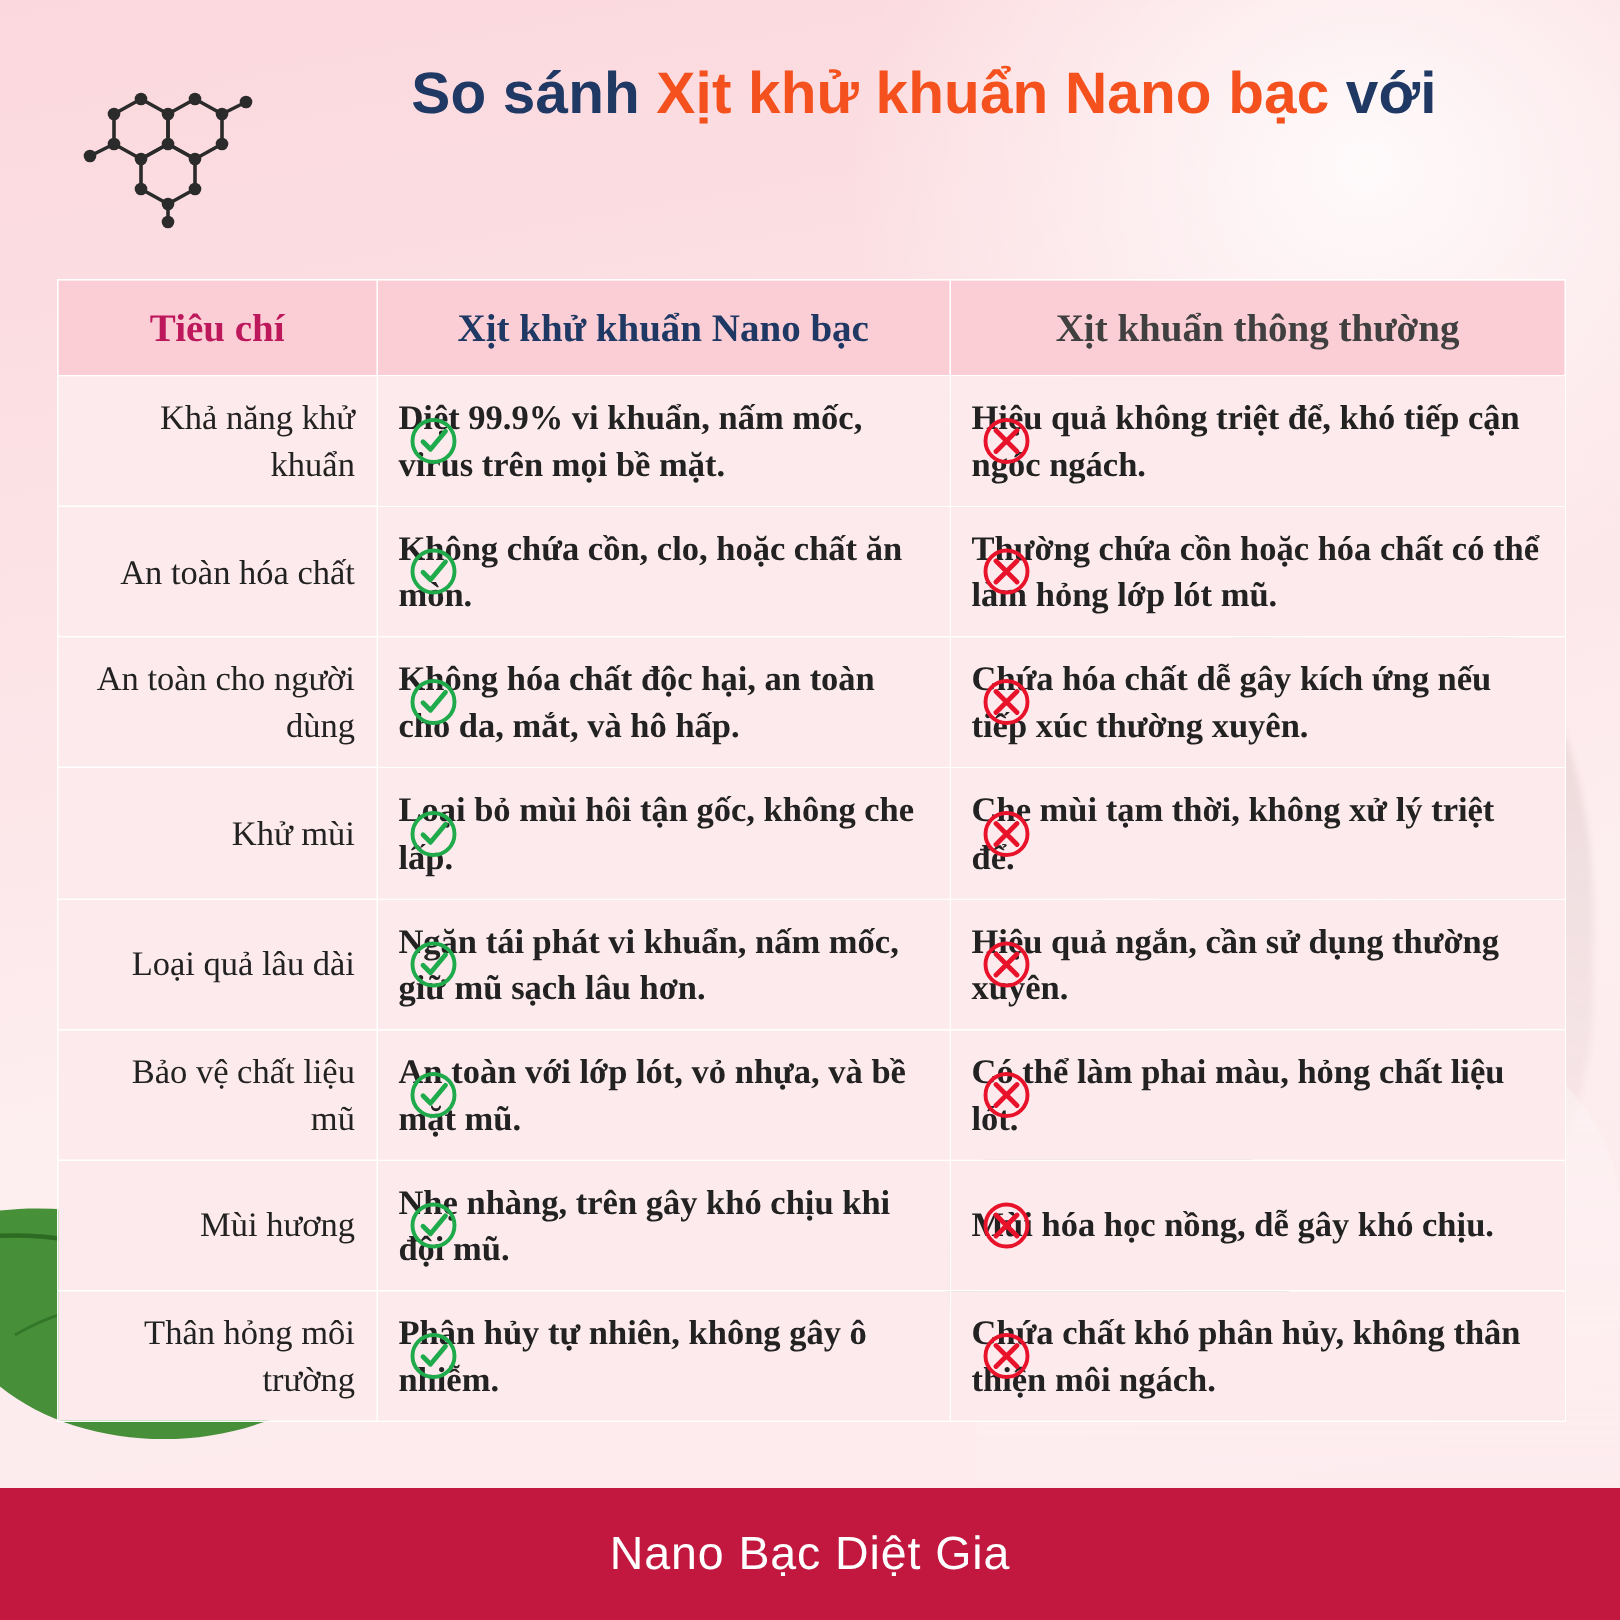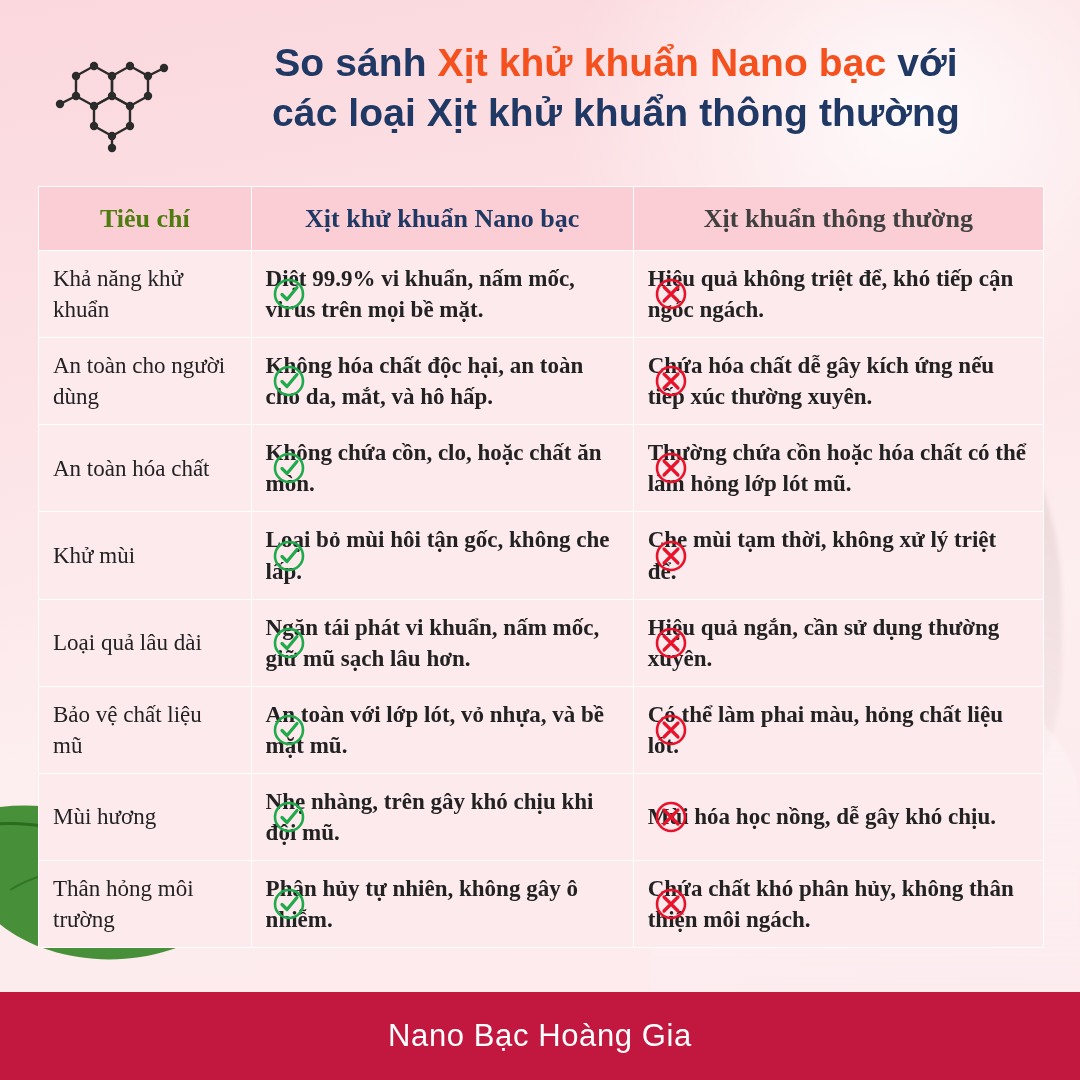--- a/index.html
+++ b/index.html
@@ -147,35 +147,36 @@
     vertical-align: middle;
   }
   table.cmp thead th {
     background: #fbcdd4;
     padding: 16px 10px;
     font-size: 26px;
     font-weight: bold;
     text-align: center;
     line-height: 1.2;
   }
-  th.c1 { color: #4d7c0f; width: 196px; }
+  th.c1 { color: #be185d; width: 196px; }
   th.c2 { color: #1f3864; width: 390px; }
   th.c3 { color: #404040; width: 420px; }
 
   table.cmp tbody td {
     background: #fdeaed;
     padding: 12px 14px;
     font-size: 23px;
     color: #222222;
     line-height: 1.35;
   }
   td.crit {
     width: 196px;
     padding-left: 18px;
     background: #fdeaed;
+    text-align: right;
   }
   td.cell-icon {
     position: relative;
     padding-left: 66px;
     font-weight: bold;
   }
   .mark {
     position: absolute;
     left: 20px;
     top: 50%;
@@ -249,21 +250,20 @@
     <path d="M-10,40 C90,20 200,70 235,150 C170,205 60,200 5,150 C-20,125 -25,70 -10,40 Z" fill="#3d8b2e" opacity="0.95"></path>
     <path d="M-5,55 C80,45 175,90 215,152" stroke="#2c6b21" stroke-width="3" fill="none"></path>
     <path d="M20,120 C70,90 120,95 170,140" stroke="#2c6b21" stroke-width="2" fill="none" opacity="0.7"></path>
     <path d="M140,30 C190,60 215,110 225,160 C200,120 170,70 140,30 Z" fill="#57a83c" opacity="0.9"></path>
   </svg>
 
   <div class="header">
     <div class="line">
       <span>So sánh </span><span class="hl">Xịt khử khuẩn Nano bạc</span><span> với</span>
     </div>
-    <div class="line">các loại Xịt khử khuẩn thông thường</div>
   </div>
 
   <div class="table-wrap">
     <table class="cmp">
       <thead>
         <tr>
           <th class="c1">Tiêu chí</th>
           <th class="c2">Xịt khử khuẩn Nano bạc</th>
           <th class="c3">Xịt khuẩn thông thường</th>
         </tr>
@@ -280,51 +280,51 @@
           </td>
           <td class="cell-icon">
             <svg class="mark" viewBox="0 0 34 34">
                 <circle cx="17" cy="17" r="14" fill="none" stroke="#e8132b" stroke-width="2.6"></circle>
                 <path d="M10 10 L24 24 M24 10 L10 24" stroke="#e8132b" stroke-width="3.2" stroke-linecap="round"></path>
               </svg>
             <span>Hiệu quả không triệt để, khó tiếp cận ngóc ngách.</span>
           </td>
         </tr>
         <tr>
+          <td class="crit">An toàn hóa chất</td>
+          <td class="cell-icon">
+            <svg class="mark" viewBox="0 0 34 34">
+                <circle cx="17" cy="17" r="14" fill="none" stroke="#1faa4b" stroke-width="2.6"></circle>
+                <path d="M10 17.5 L15 22.5 L25 10.5" fill="none" stroke="#1faa4b" stroke-width="3.2" stroke-linecap="round" stroke-linejoin="round"></path>
+              </svg>
+            <span>Không chứa cồn, clo, hoặc chất ăn mòn.</span>
+          </td>
+          <td class="cell-icon">
+            <svg class="mark" viewBox="0 0 34 34">
+                <circle cx="17" cy="17" r="14" fill="none" stroke="#e8132b" stroke-width="2.6"></circle>
+                <path d="M10 10 L24 24 M24 10 L10 24" stroke="#e8132b" stroke-width="3.2" stroke-linecap="round"></path>
+              </svg>
+            <span>Thường chứa cồn hoặc hóa chất có thể làm hỏng lớp lót mũ.</span>
+          </td>
+        </tr>
+        <tr>
           <td class="crit">An toàn cho người dùng</td>
           <td class="cell-icon">
             <svg class="mark" viewBox="0 0 34 34">
                 <circle cx="17" cy="17" r="14" fill="none" stroke="#1faa4b" stroke-width="2.6"></circle>
                 <path d="M10 17.5 L15 22.5 L25 10.5" fill="none" stroke="#1faa4b" stroke-width="3.2" stroke-linecap="round" stroke-linejoin="round"></path>
               </svg>
             <span>Không hóa chất độc hại, an toàn cho da, mắt, và hô hấp.</span>
           </td>
           <td class="cell-icon">
             <svg class="mark" viewBox="0 0 34 34">
                 <circle cx="17" cy="17" r="14" fill="none" stroke="#e8132b" stroke-width="2.6"></circle>
                 <path d="M10 10 L24 24 M24 10 L10 24" stroke="#e8132b" stroke-width="3.2" stroke-linecap="round"></path>
               </svg>
             <span>Chứa hóa chất dễ gây kích ứng nếu tiếp xúc thường xuyên.</span>
-          </td>
-        </tr>
-        <tr>
-          <td class="crit">An toàn hóa chất</td>
-          <td class="cell-icon">
-            <svg class="mark" viewBox="0 0 34 34">
-                <circle cx="17" cy="17" r="14" fill="none" stroke="#1faa4b" stroke-width="2.6"></circle>
-                <path d="M10 17.5 L15 22.5 L25 10.5" fill="none" stroke="#1faa4b" stroke-width="3.2" stroke-linecap="round" stroke-linejoin="round"></path>
-              </svg>
-            <span>Không chứa cồn, clo, hoặc chất ăn mòn.</span>
-          </td>
-          <td class="cell-icon">
-            <svg class="mark" viewBox="0 0 34 34">
-                <circle cx="17" cy="17" r="14" fill="none" stroke="#e8132b" stroke-width="2.6"></circle>
-                <path d="M10 10 L24 24 M24 10 L10 24" stroke="#e8132b" stroke-width="3.2" stroke-linecap="round"></path>
-              </svg>
-            <span>Thường chứa cồn hoặc hóa chất có thể làm hỏng lớp lót mũ.</span>
           </td>
         </tr>
         <tr>
           <td class="crit">Khử mùi</td>
           <td class="cell-icon">
             <svg class="mark" viewBox="0 0 34 34">
                 <circle cx="17" cy="17" r="14" fill="none" stroke="#1faa4b" stroke-width="2.6"></circle>
                 <path d="M10 17.5 L15 22.5 L25 10.5" fill="none" stroke="#1faa4b" stroke-width="3.2" stroke-linecap="round" stroke-linejoin="round"></path>
               </svg>
             <span>Loại bỏ mùi hôi tận gốc, không che lấp.</span>
@@ -403,16 +403,16 @@
                 <path d="M10 10 L24 24 M24 10 L10 24" stroke="#e8132b" stroke-width="3.2" stroke-linecap="round"></path>
               </svg>
             <span>Chứa chất khó phân hủy, không thân thiện môi ngách.</span>
           </td>
         </tr>
       </tbody>
     </table>
   </div>
 
   <div class="footer">
-    <span>Nano Bạc Hoàng Gia</span>
+    <span>Nano Bạc Diệt Gia</span>
   </div>
 
 </div>
 
 </body></html>

